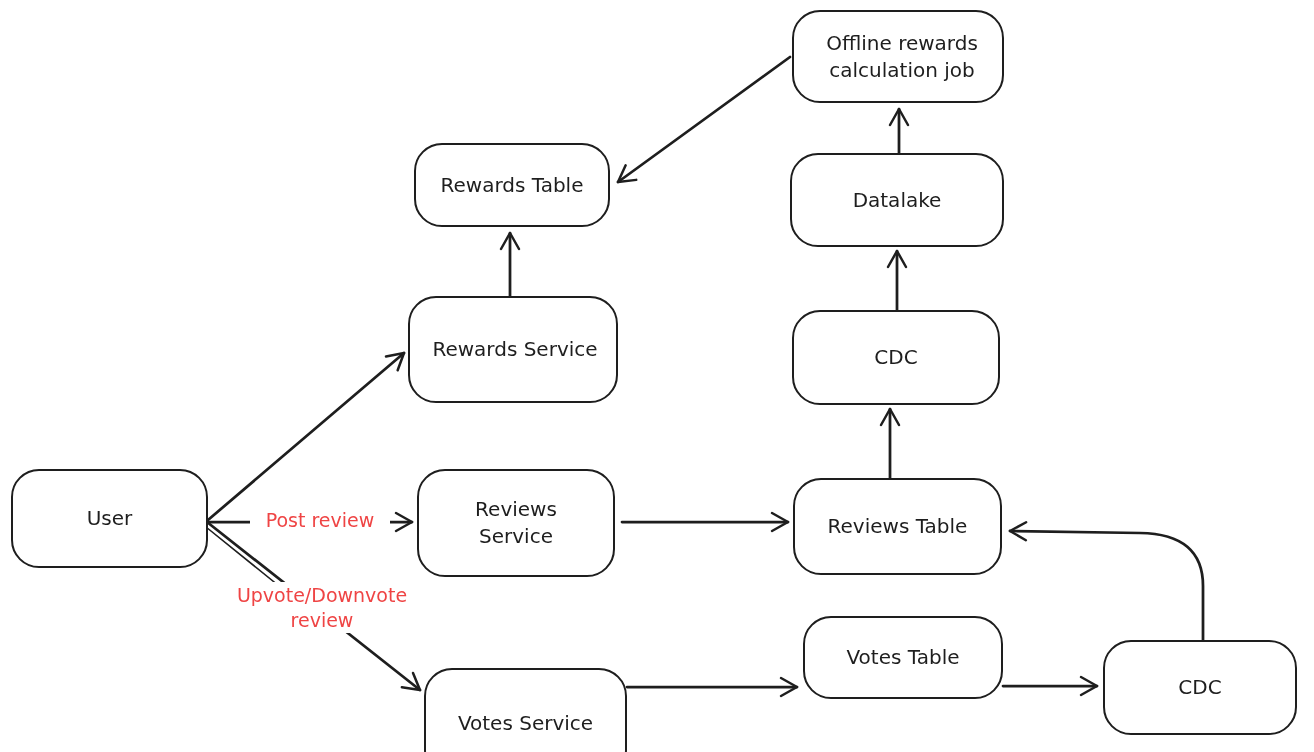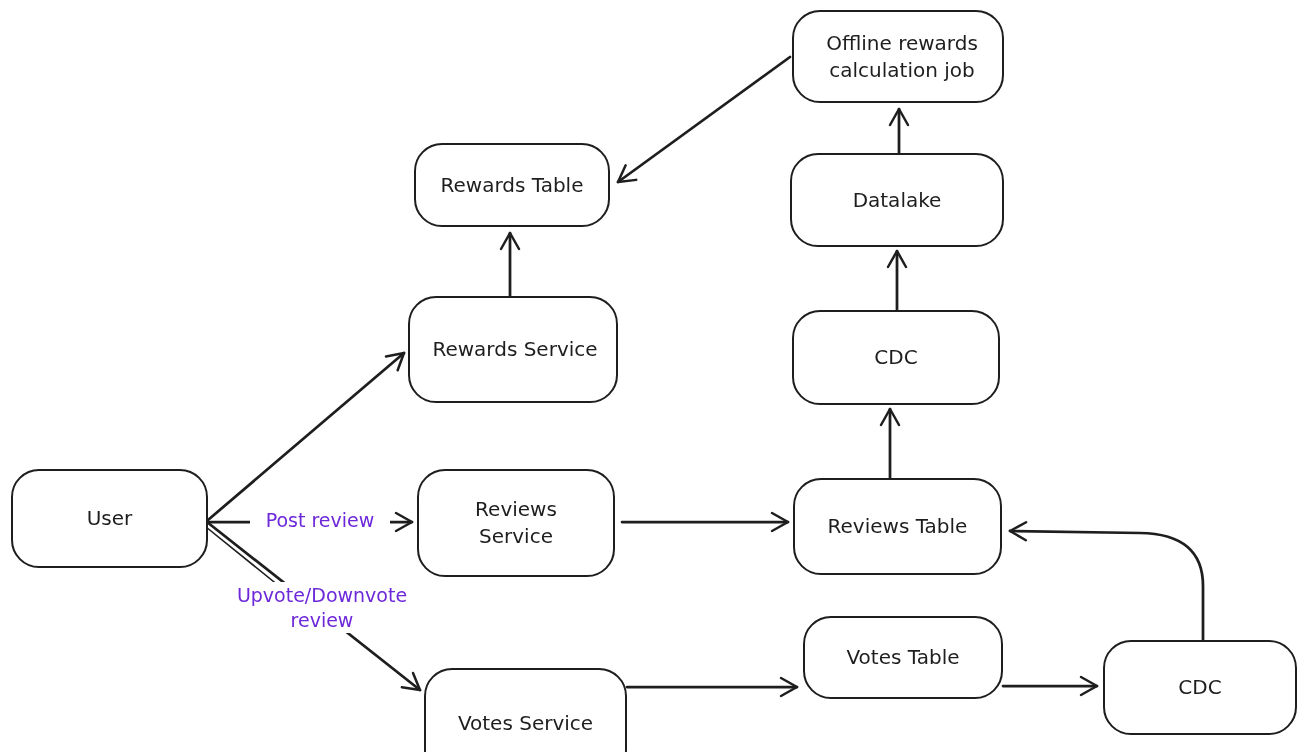--- a/index.html
+++ b/index.html
@@ -9,21 +9,21 @@
   }
   #edge-layer{position:absolute;left:0;top:0;width:1314px;height:752px;}
   .node{
     position:absolute;box-sizing:border-box;background:#ffffff;
     border:2.5px solid #1e1e1e;border-radius:28px;
     display:flex;align-items:center;justify-content:center;
     text-align:center;font-size:20px;line-height:1.35;color:#1e1e1e;
     padding:0 16px;
   }
   .edge-label{
-    position:absolute;background:#ffffff;color:#6d28d9;
+    position:absolute;background:#ffffff;color:#ef4444;
     font-size:19px;line-height:1.3;text-align:center;padding:1px 4px;
     white-space:pre-line;
   }
   path.edge{stroke:#1e1e1e;stroke-width:2.75;fill:none;stroke-linecap:round;}
   path.edge-thin{stroke:#1e1e1e;stroke-width:1.6;fill:none;stroke-linecap:round;}
 </style>
 </head>
 <body>
 
 <svg id="edge-layer" viewBox="0 0 1314 752" xmlns="http://www.w3.org/2000/svg">

